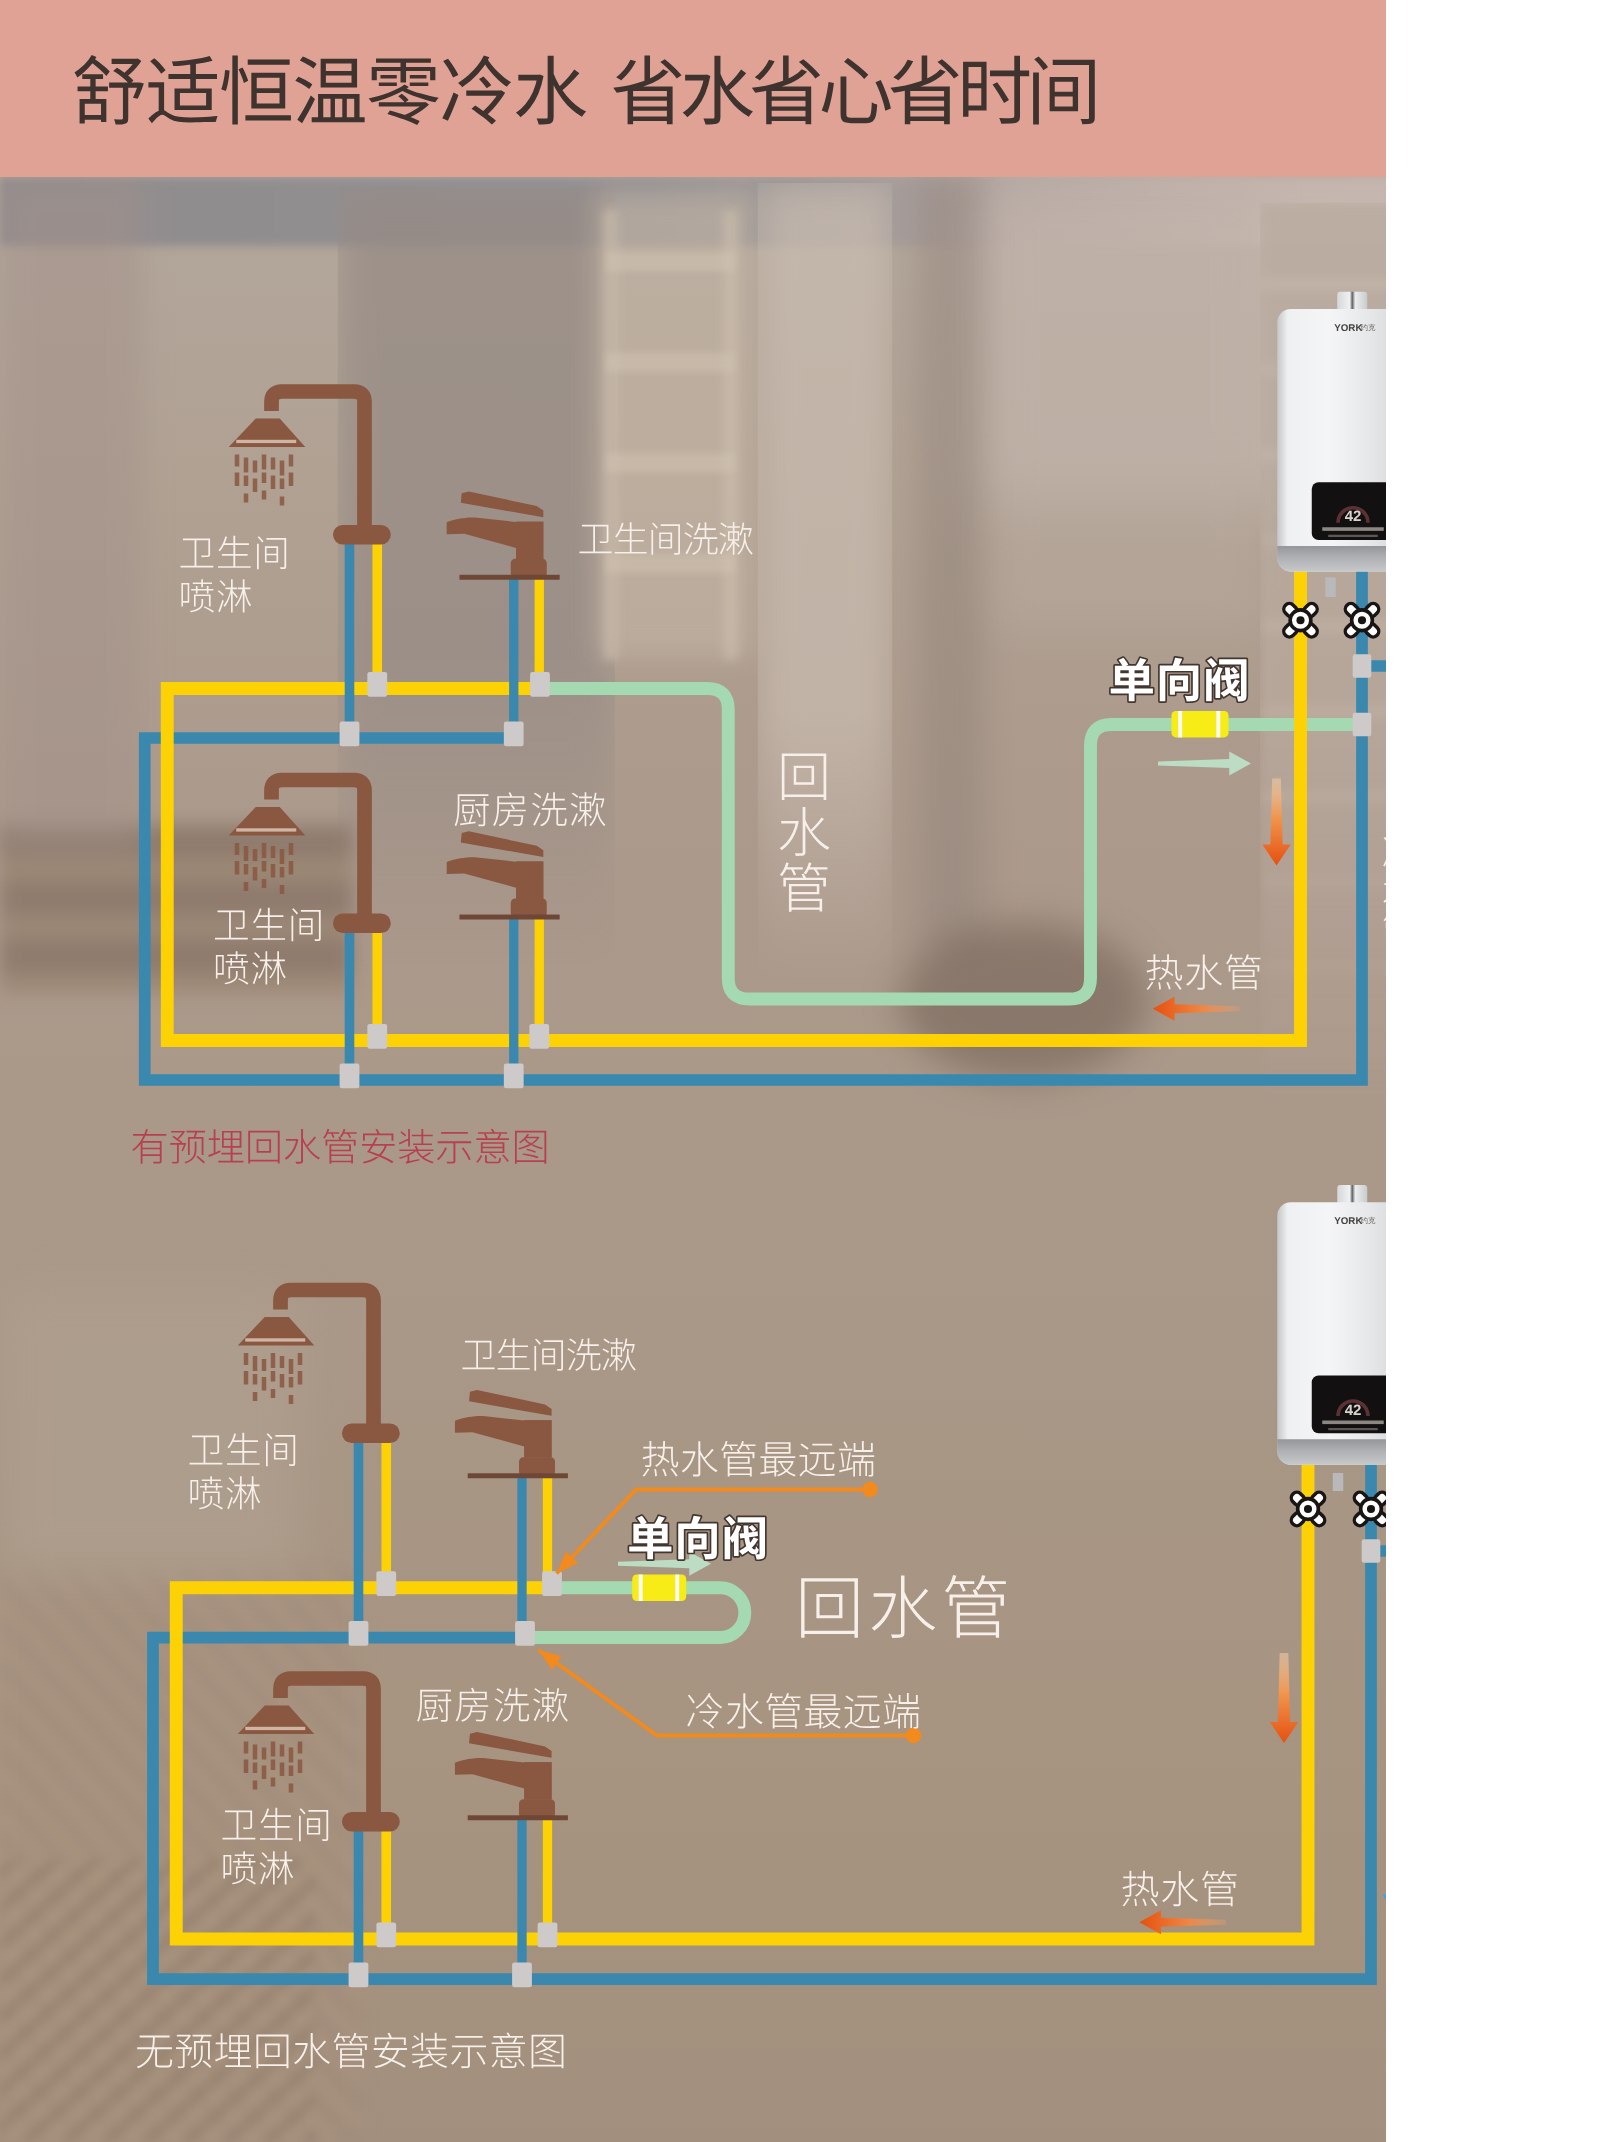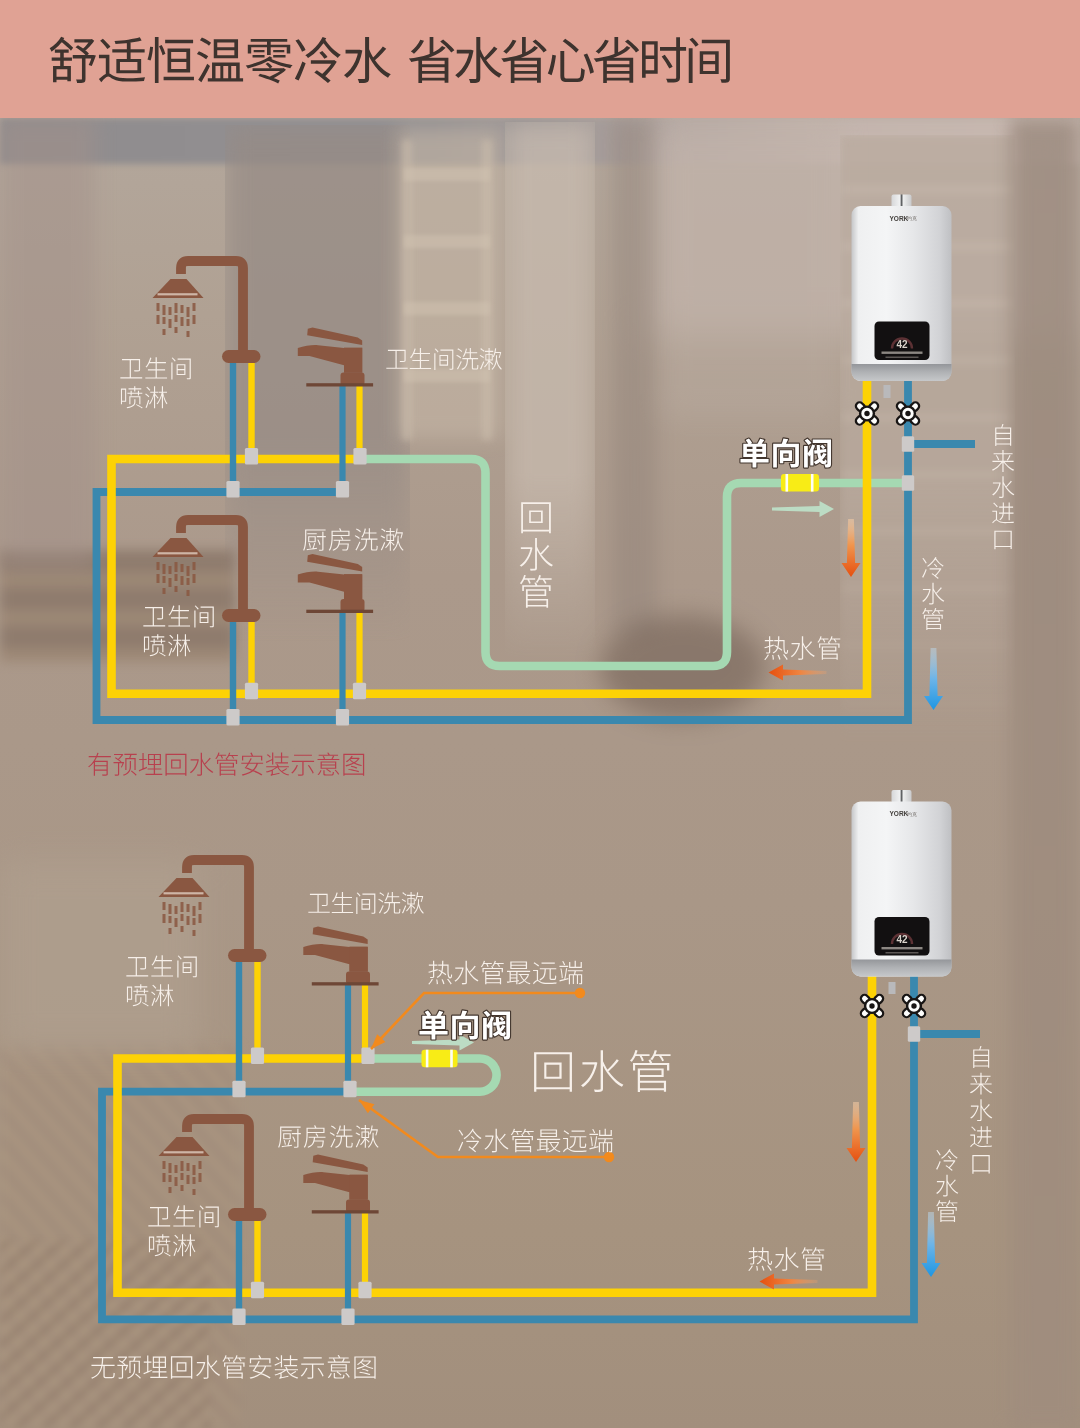--- a/index.html
+++ b/index.html
@@ -1,14 +1,14 @@
 <!DOCTYPE html>
 <html><head><meta charset="utf-8"><style>
 html,body{margin:0;padding:0;}
-#page{position:relative;width:1080px;height:1428px;overflow:hidden;background:#5eead4;font-family:"Liberation Sans",sans-serif;}
+#page{position:relative;width:924px;height:1428px;overflow:hidden;background:#5eead4;font-family:"Liberation Sans",sans-serif;}
 </style></head><body>
 <div id="page">
 
 <div style="position:absolute;left:0;top:118px;width:1080px;height:1310px;background:linear-gradient(180deg,#b3a79c 0%,#b0a193 15%,#ab998b 35%,#a99787 60%,#a6937f 85%,#a28f7d 100%);"></div>
 <div style="position:absolute;left:0;top:118px;width:1080px;height:46px;background:linear-gradient(90deg,#8f8c8e 0%,#939092 40%,#a99f9c 58%,#c0b2ab 75%,#c8b8b0 100%);filter:blur(3px);"></div>
 <div style="position:absolute;left:645px;top:125px;width:435px;height:210px;background:#c8b9b1;opacity:.65;filter:blur(20px);"></div>
 <div style="position:absolute;left:225px;top:125px;width:185px;height:520px;background:#968b85;opacity:.75;filter:blur(12px);-webkit-mask-image:linear-gradient(180deg,#000 60%,transparent 100%);"></div>
 <div style="position:absolute;left:398px;top:128px;width:105px;height:310px;background:#c4b5a5;opacity:.6;filter:blur(9px);"></div>
 <div style="position:absolute;left:402px;top:140px;width:10px;height:300px;background:#cdbfae;opacity:.55;filter:blur(3px);"></div>
 <div style="position:absolute;left:482px;top:140px;width:10px;height:300px;background:#cdbfae;opacity:.55;filter:blur(3px);"></div>

